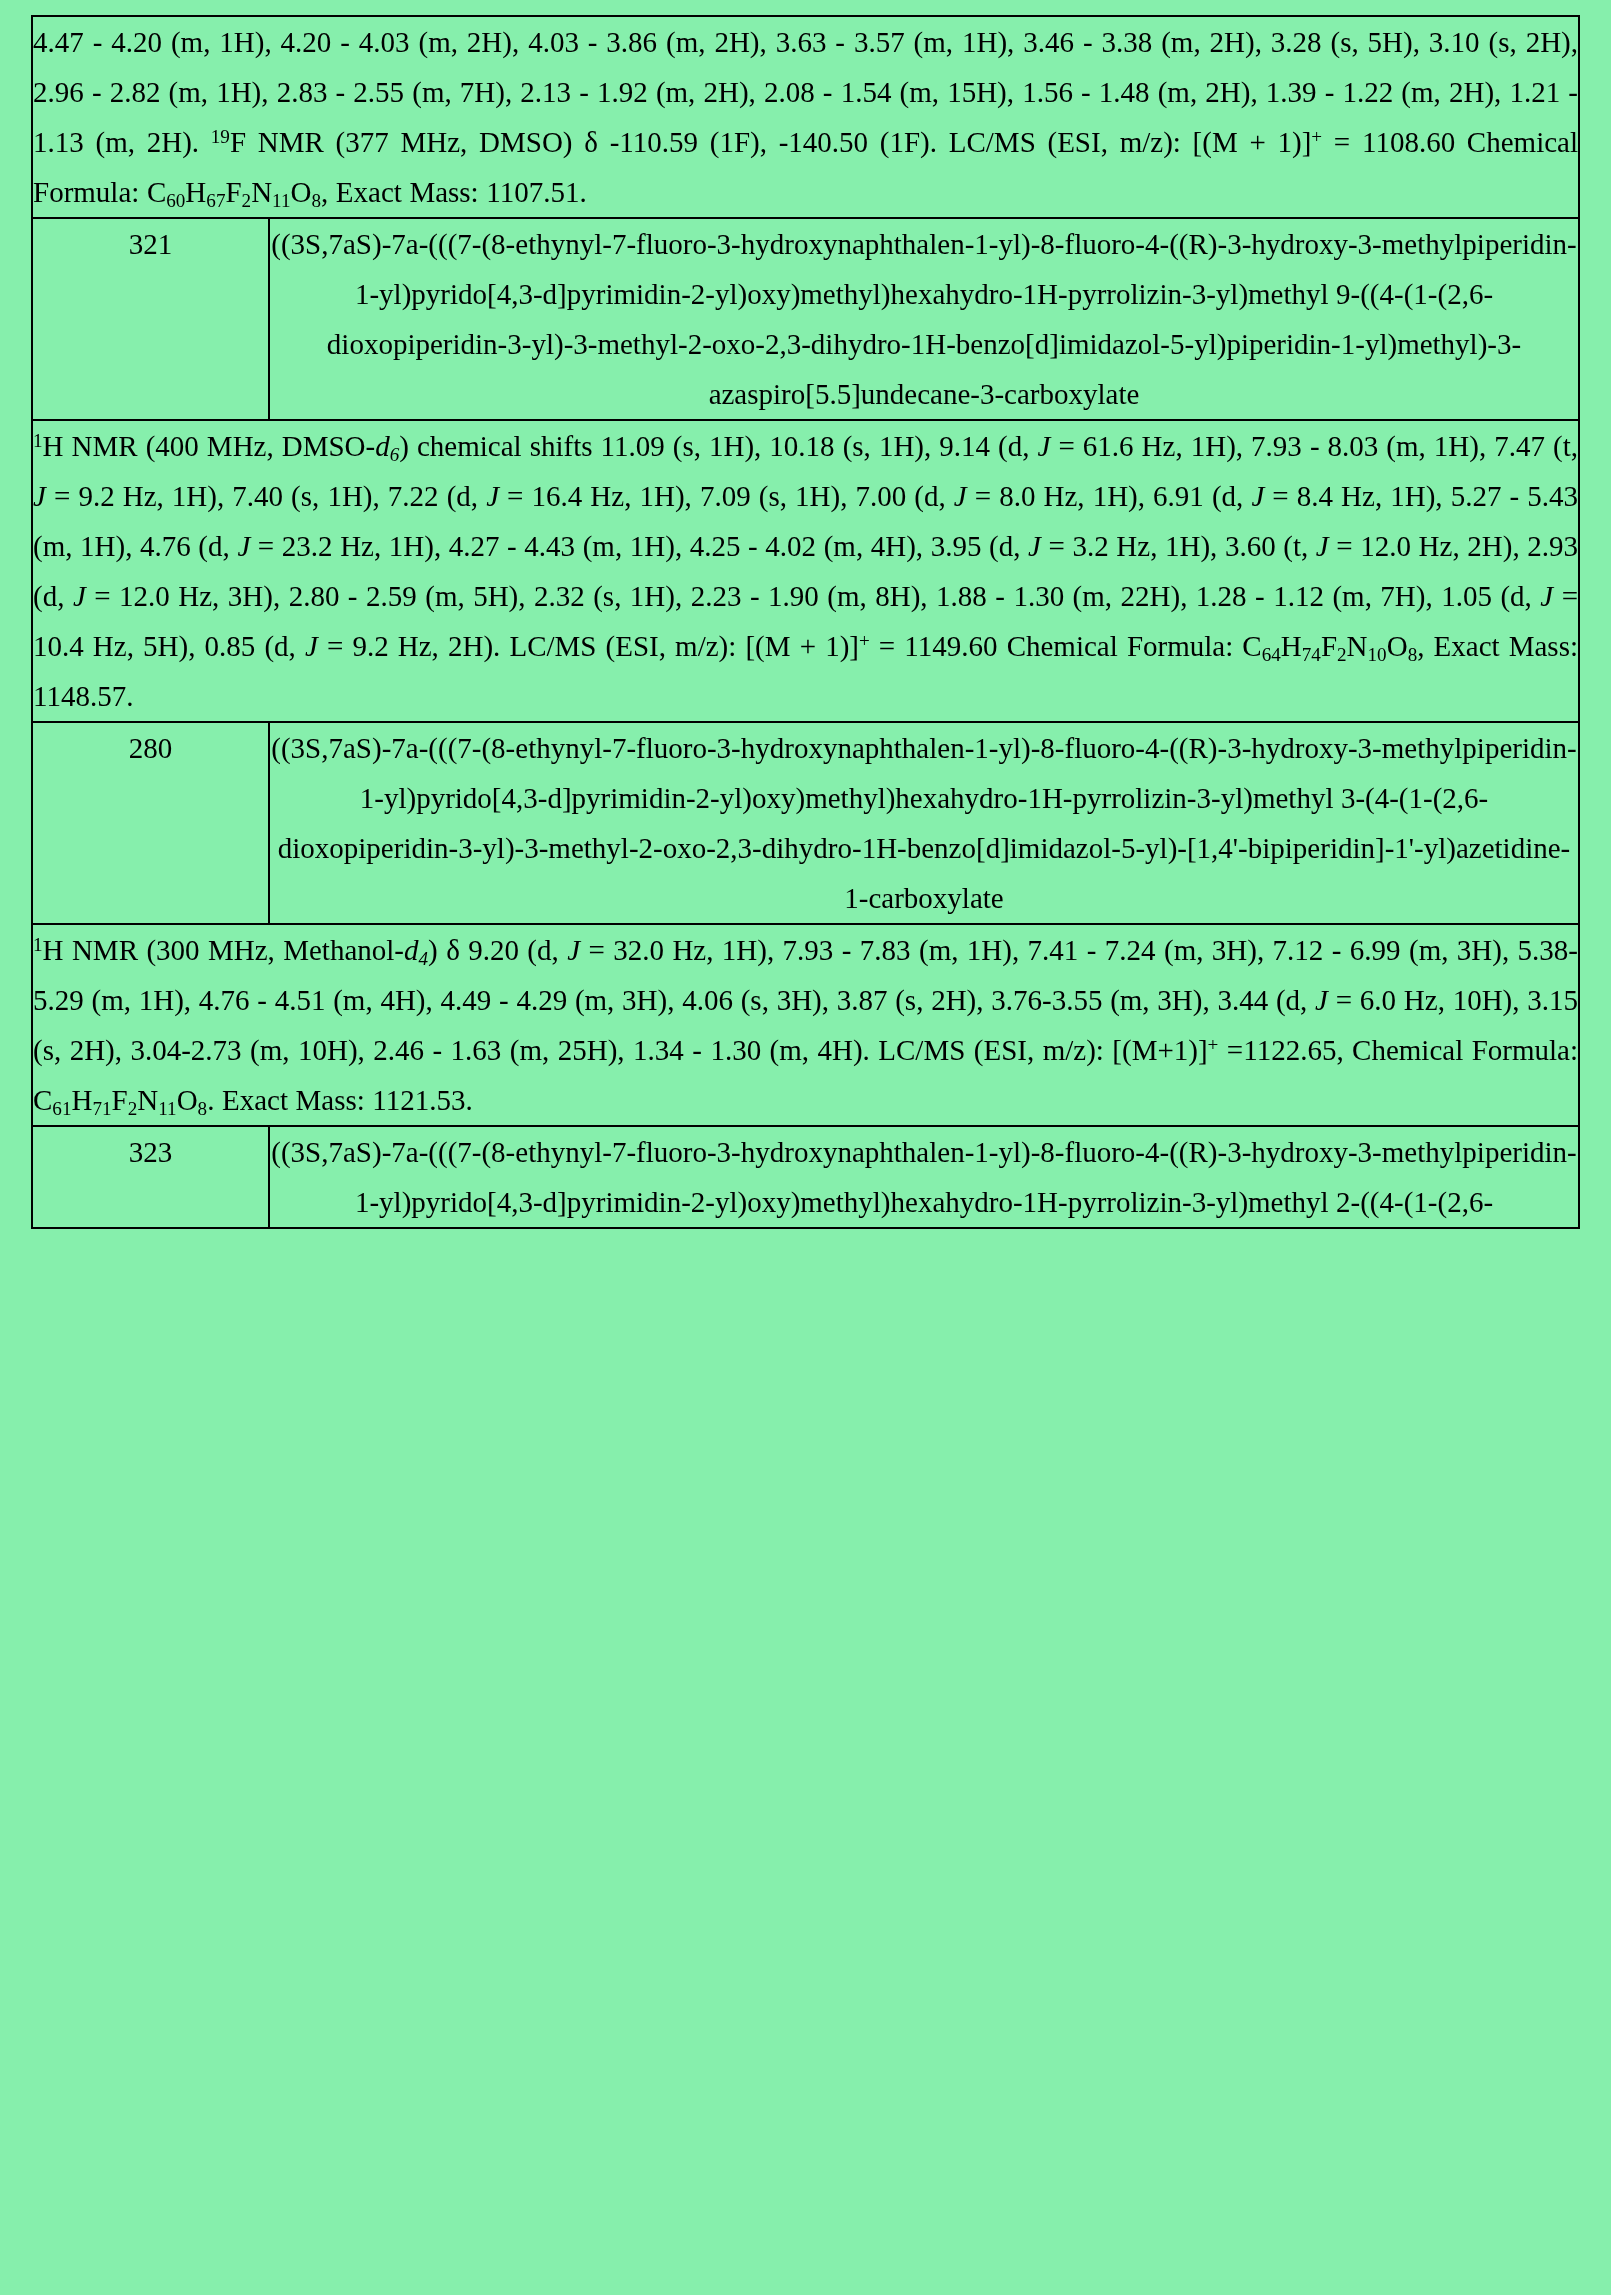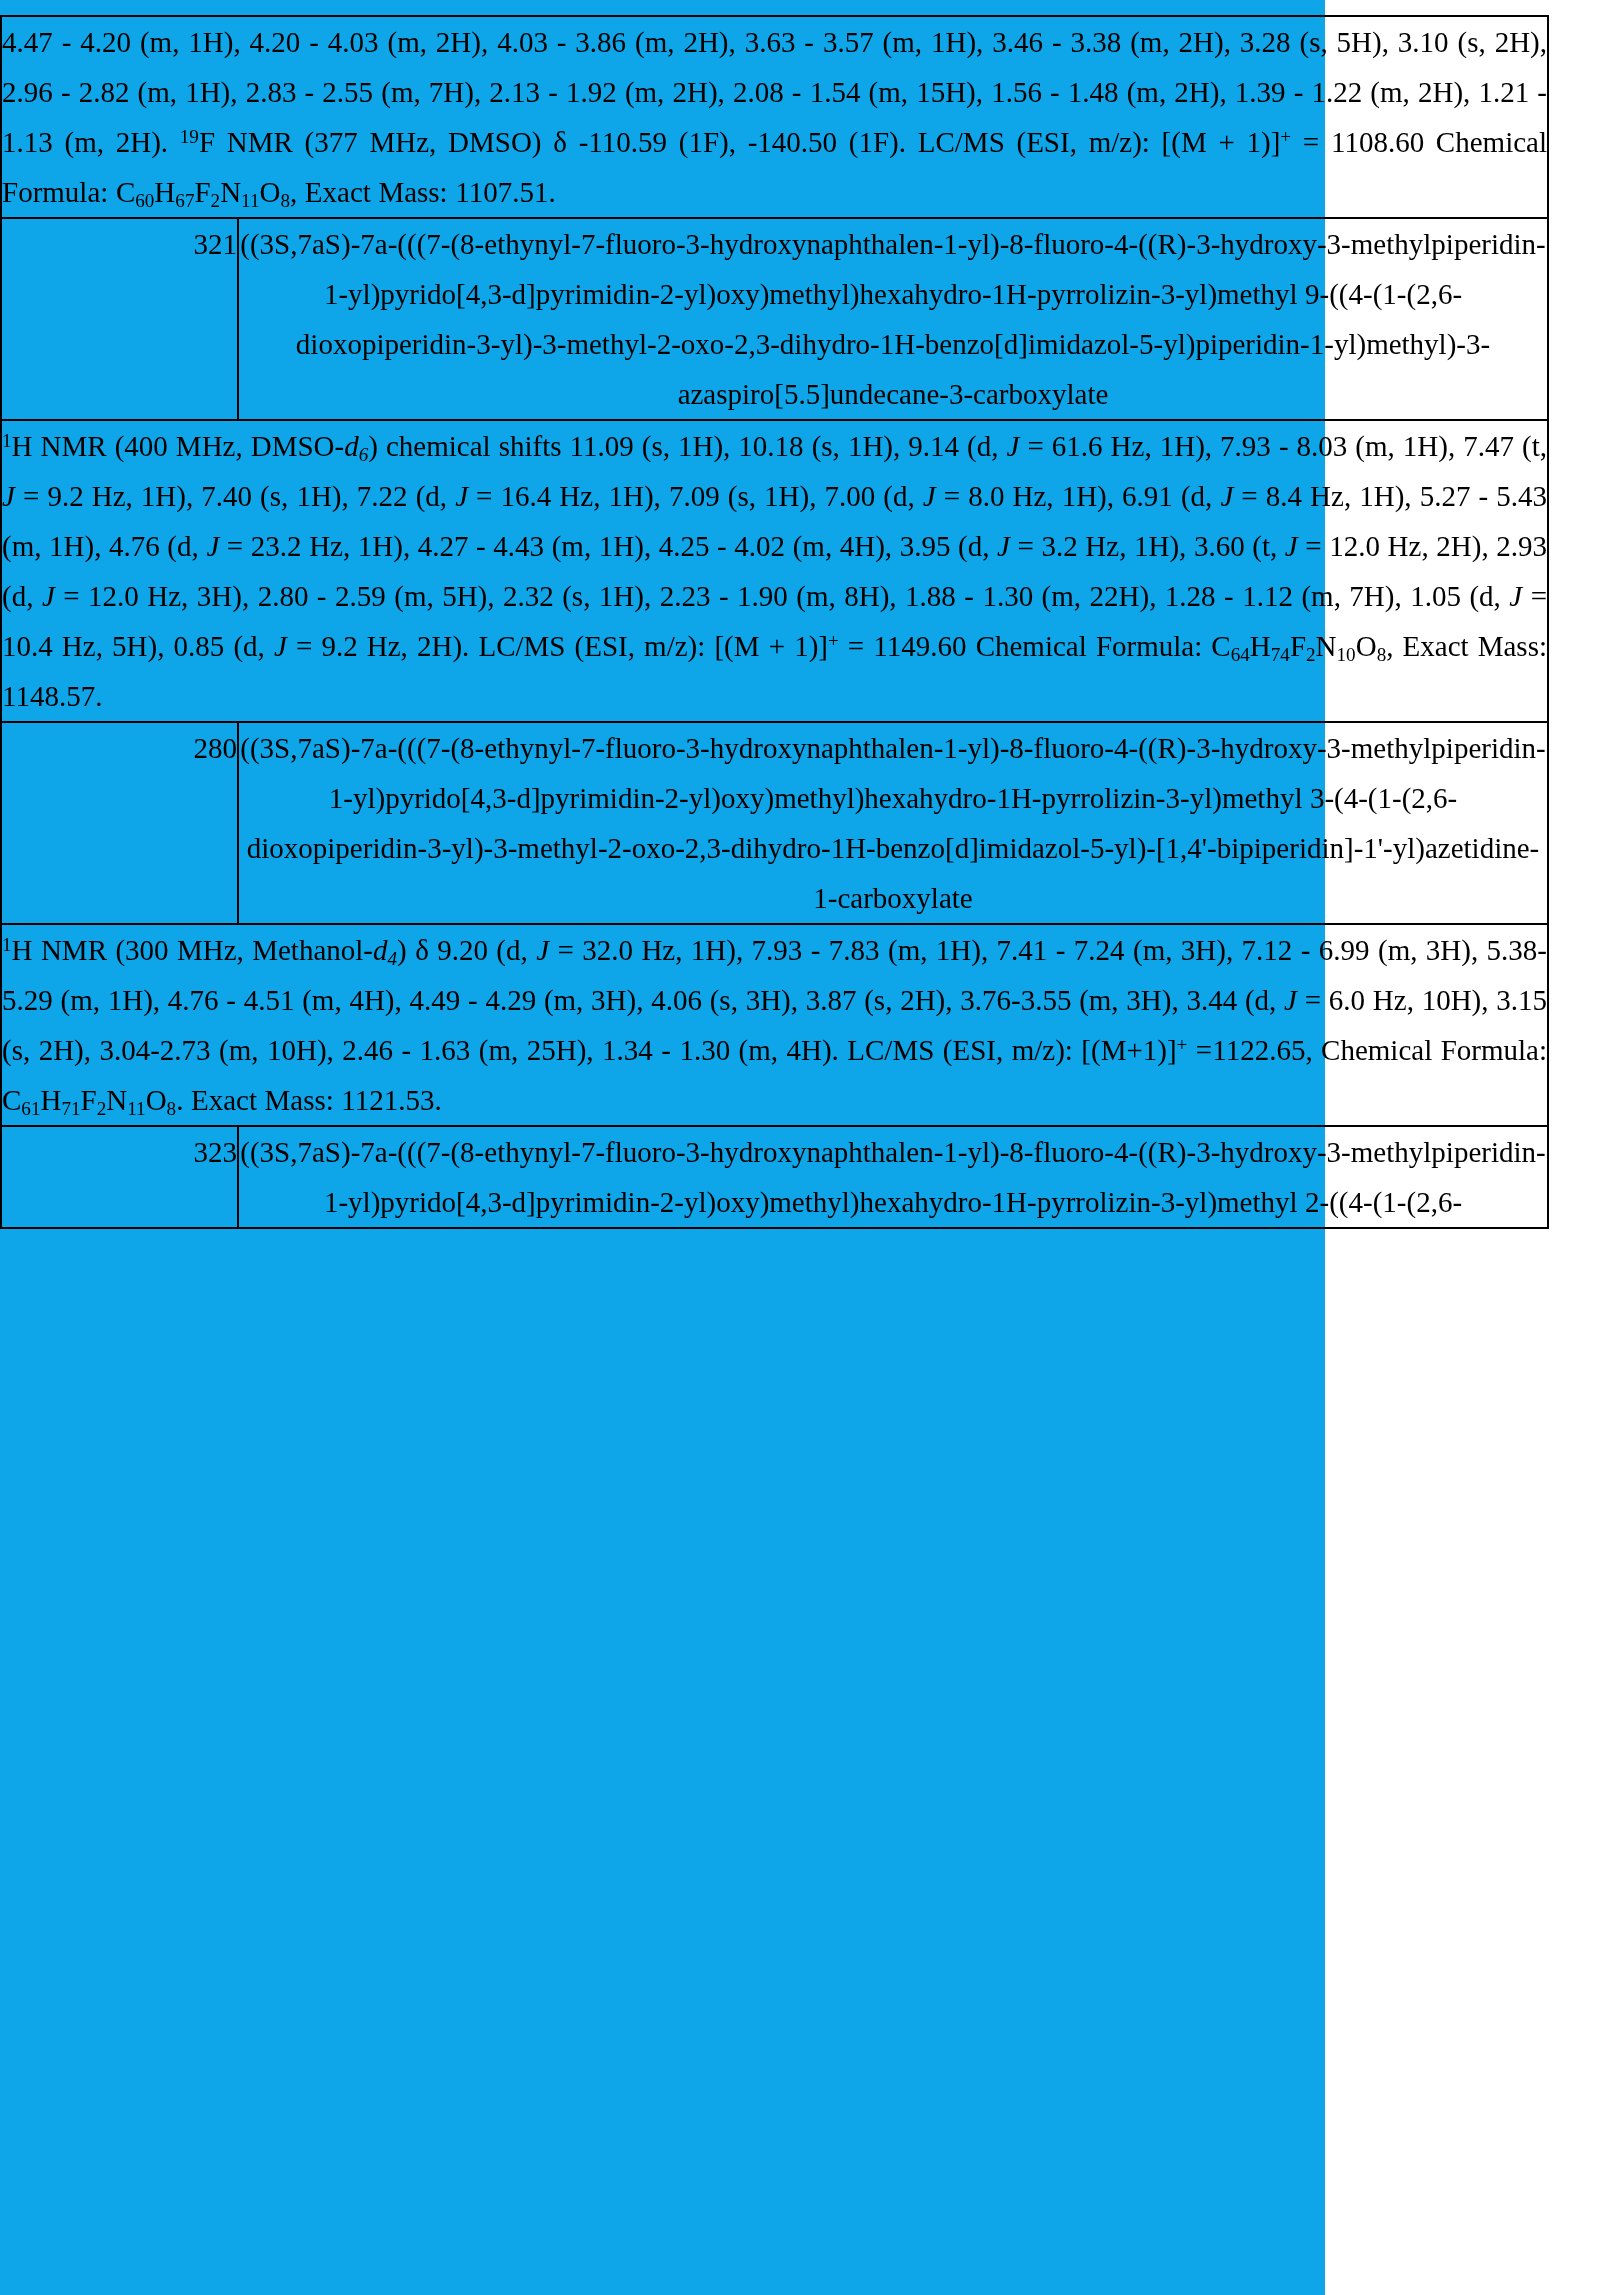--- a/index.html
+++ b/index.html
@@ -8,25 +8,25 @@
     background: #ffffff;
   }
   body {
     width: 1611px;
     font-family: "Liberation Serif", "DejaVu Serif", serif;
     color: #000000;
     -webkit-font-smoothing: antialiased;
   }
   .page {
     position: relative;
-    width: 1325px;
+    width: 1611px;
     min-height: 2295px;
     box-sizing: border-box;
     padding: 15.2px 0 0 0;
-    background: #0ea5e9;
+    background: #86efac;
   }
   table.compound-table {
     width: 1547px;
     margin: 0 auto;
     border-collapse: collapse;
     table-layout: fixed;
   }
   table.compound-table td {
     border: 2.5px solid #000000;
     vertical-align: top;
@@ -36,21 +36,21 @@
   col.num-col  { width: 237px; }
   col.name-col { width: 1310px; }
 
   .cell-pad-full {
     padding: 13.6px 17px 15.2px 12px;
   }
   .cell-pad-name {
     padding: 13.6px 15.2px 15.2px 15.2px;
   }
   .num-cell {
-    text-align: right;
+    text-align: center;
     padding: 13.6px 13.6px 15.2px 0;
     white-space: nowrap;
   }
 
   .txt {
     font-size: 29px;
     line-height: 50px;
     text-align: justify;
     text-justify: inter-word;
     word-spacing: 0.3px;

